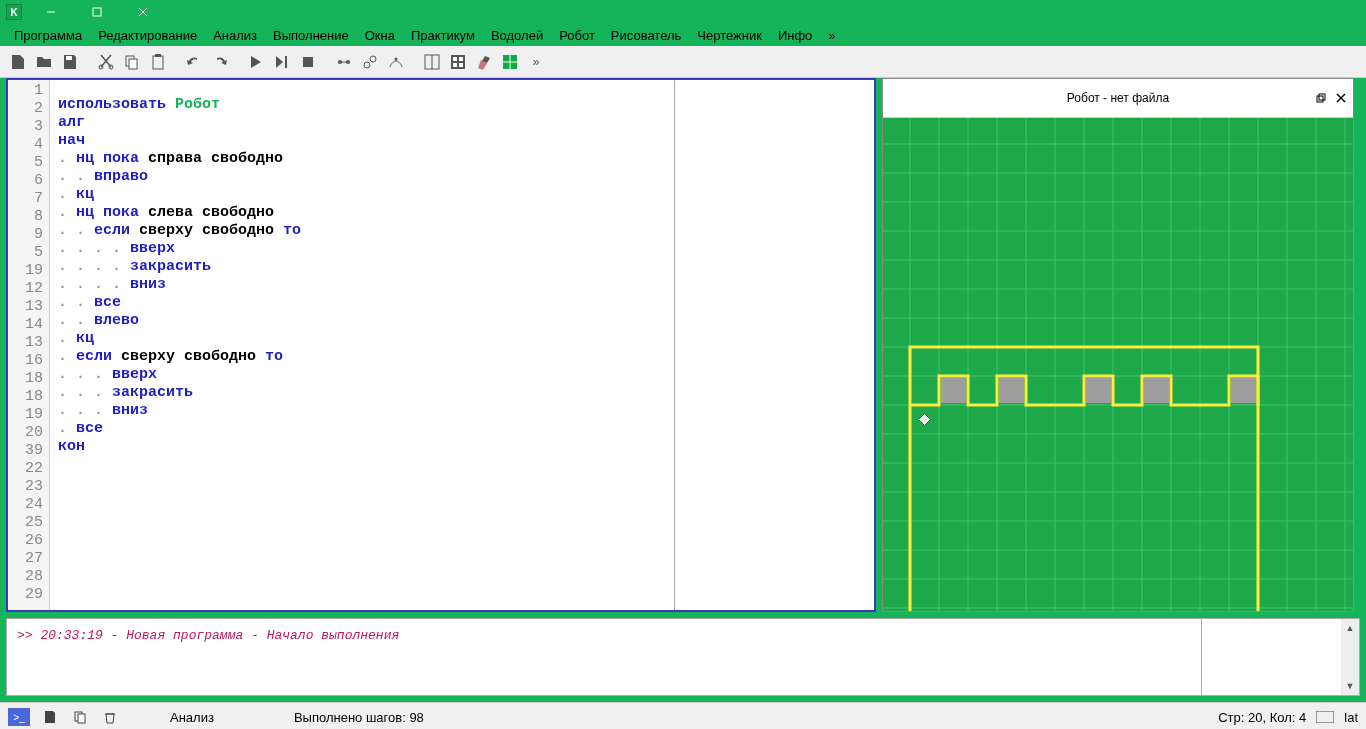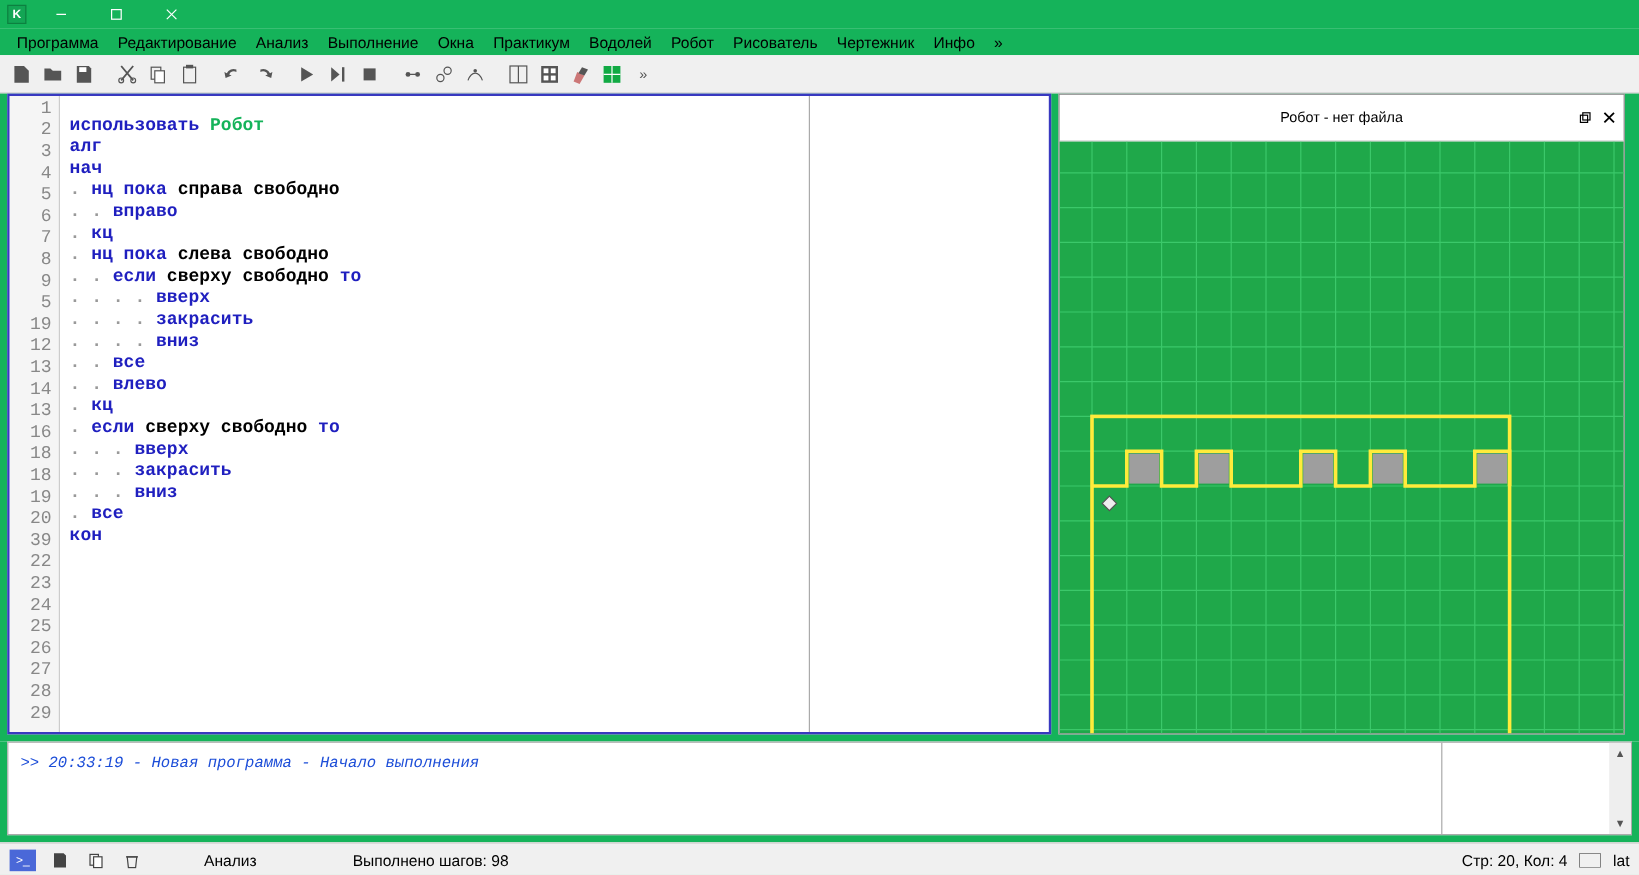--- a/index.html
+++ b/index.html
@@ -18,21 +18,21 @@
 .main-area { display: flex; height: 540px; background: #15b35a; }
 .editor-pane { width: 870px; background: #fff; margin: 0 6px 6px 6px; border: 2px solid #3838c0; display: flex; flex-direction: column; }
 .code-area { flex: 1; display: flex; overflow: hidden; position: relative; }
 .gutter { width: 42px; background: #f5f5f5; border-right: 1px solid #ccc; text-align: right; padding: 2px 6px 0 0; font-family: "Courier New", monospace; font-size: 15px; color: #888; line-height: 18px; }
 .code { flex: 1; padding: 16px 0 0 8px; font-family: "Courier New", monospace; font-size: 15px; font-weight: bold; line-height: 18px; white-space: pre; color: #000; position: relative; }
 .kw { color: #1f1fbf; font-weight: bold; }
 .actor { color: #15b35a; font-weight: bold; }
 .dot { color: #999; }
 .side-info { position: absolute; right: 0; top: 0; width: 200px; height: 100%; border-left: 1px solid #aaa; }
 .console-pane { height: 78px; background: #fff; margin: 0 6px; display: flex; border: 1px solid #aaa; }
-.console-log { flex: 1; padding: 6px 10px; font-family: "Courier New", monospace; font-size: 13px; font-style: italic; color: #1d4ed8; line-height: 22px; }
+.console-log { flex: 1; padding: 6px 10px; font-family: "Courier New", monospace; font-size: 13px; font-style: italic; color: #be185d; line-height: 22px; }
 .console-side { width: 140px; border-left: 1px solid #aaa; }
 .console-scroll { width: 18px; background: #eee; display: flex; flex-direction: column; }
 .console-scroll .sbtn{ height: 18px; display:flex; align-items:center; justify-content:center; font-size:9px; color:#555;}
 .robot-pane { width: 472px; background: #fff; margin: 0 6px 6px 0; border: 1px solid #888; display: flex; flex-direction: column; }
 .robot-title { height: 39px; display: flex; align-items: center; justify-content: center; font-size: 12px; position: relative; border-bottom: 1px solid #ccc; }
 .robot-title .rbtn { position: absolute; width: 16px; height: 16px; display:flex; align-items:center; justify-content:center; cursor:pointer; }
 .robot-field { flex: 1; background: #1fa84a; position: relative; overflow: hidden; }
 .statusbar { height: 29px; background: #f0f0f0; border-top: 1px solid #ccc; display: flex; align-items: center; padding: 0 8px; font-size: 13px; gap: 10px; }
 .statusbar .sb-icon { width: 20px; height: 20px; display:flex; align-items:center; justify-content:center; color:#444; cursor:pointer;}
 .statusbar .spacer { flex: 1; }

